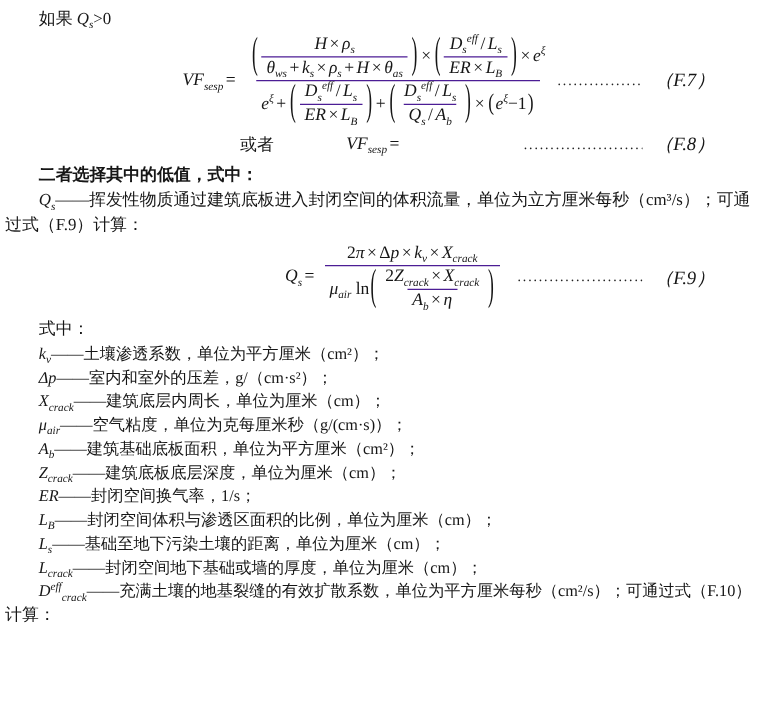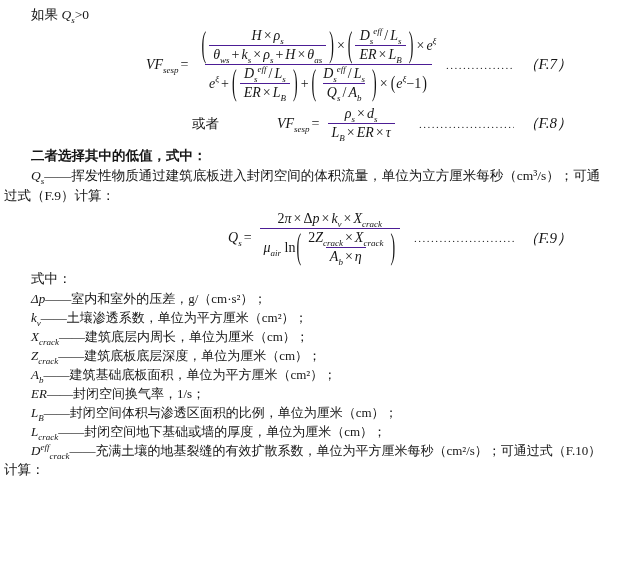--- a/index.html
+++ b/index.html
@@ -107,28 +107,20 @@
       </span>
     </div>
     <span class="leader">....................................</span>
     <span class="eq-label">（F.7）</span>
   </div>
 
   <div class="eq-row f8">
     <div class="eq-body">
       <span class="orlab">或者</span>
       <span class="lhs"><i>VF</i><sub>sesp</sub><span class="op">=</span></span>
-      <span class="frac">
-        <span class="fn">
-            <span class="g"><i>ρ</i><sub>s</sub><span class="op">×</span><i>d</i><sub>s</sub></span>
-          </span>
-        <span class="fd">
-            <span class="g"><i>L</i><sub>B</sub><span class="op">×</span><i>ER</i><span class="op">×</span><i>τ</i></span>
-          </span>
-      </span>
     </div>
     <span class="leader">....................................................</span>
     <span class="eq-label">（F.8）</span>
   </div>
 
   <p class="cn indent" style="margin-top:5px;font-weight:bold;">二者选择其中的低值，式中：</p>
   <p class="cn indent"><i>Q</i><sub>s</sub><span>——挥发性物质通过建筑底板进入封闭空间的体积流量，单位为立方厘米每秒（cm³/s）；可通过式（F.9）计算：</span></p>
 
   <div class="eq-row f9">
     <div class="eq-body">
@@ -152,26 +144,28 @@
         </span>
       </span>
     </div>
     <span class="leader">....................................................</span>
     <span class="eq-label">（F.9）</span>
   </div>
 
   <p class="cn indent">式中：</p>
 
   <div class="defs">
+    <p class="cn indent"><i>k</i><sup></sup><sub>v</sub><span>——土壤渗透系数，单位为平方厘米（cm²）；</span></p>
     <p class="cn indent"><i>Δp</i><sup></sup><sub></sub><span>——室内和室外的压差，g/（cm·s²）；</span></p>
-    <p class="cn indent"><i>k</i><sup></sup><sub>v</sub><span>——土壤渗透系数，单位为平方厘米（cm²）；</span></p>
     <p class="cn indent"><i>X</i><sup></sup><sub>crack</sub><span>——建筑底层内周长，单位为厘米（cm）；</span></p>
+    <p class="cn indent"><i>μ</i><sup></sup><sub>air</sub><span>——空气粘度，单位为克每厘米秒（g/(cm·s)）；</span></p>
+    <p class="cn indent"><i>A</i><sup></sup><sub>b</sub><span>——建筑基础底板面积，单位为平方厘米（cm²）；</span></p>
     <p class="cn indent"><i>Z</i><sup></sup><sub>crack</sub><span>——建筑底板底层深度，单位为厘米（cm）；</span></p>
-    <p class="cn indent"><i>A</i><sup></sup><sub>b</sub><span>——建筑基础底板面积，单位为平方厘米（cm²）；</span></p>
     <p class="cn indent"><i>ER</i><sup></sup><sub></sub><span>——封闭空间换气率，1/s；</span></p>
     <p class="cn indent"><i>L</i><sup></sup><sub>B</sub><span>——封闭空间体积与渗透区面积的比例，单位为厘米（cm）；</span></p>
+    <p class="cn indent"><i>L</i><sup></sup><sub>s</sub><span>——基础至地下污染土壤的距离，单位为厘米（cm）；</span></p>
     <p class="cn indent"><i>L</i><sup></sup><sub>crack</sub><span>——封闭空间地下基础或墙的厚度，单位为厘米（cm）；</span></p>
     <p class="cn indent"><i>D</i><sup>eff</sup><sub>crack</sub><span>——充满土壤的地基裂缝的有效扩散系数，单位为平方厘米每秒（cm²/s）；可通过式（F.10）</span></p>
   </div>
 
   <p class="cn">计算：</p>
 
 </div>
 
 </body></html>

